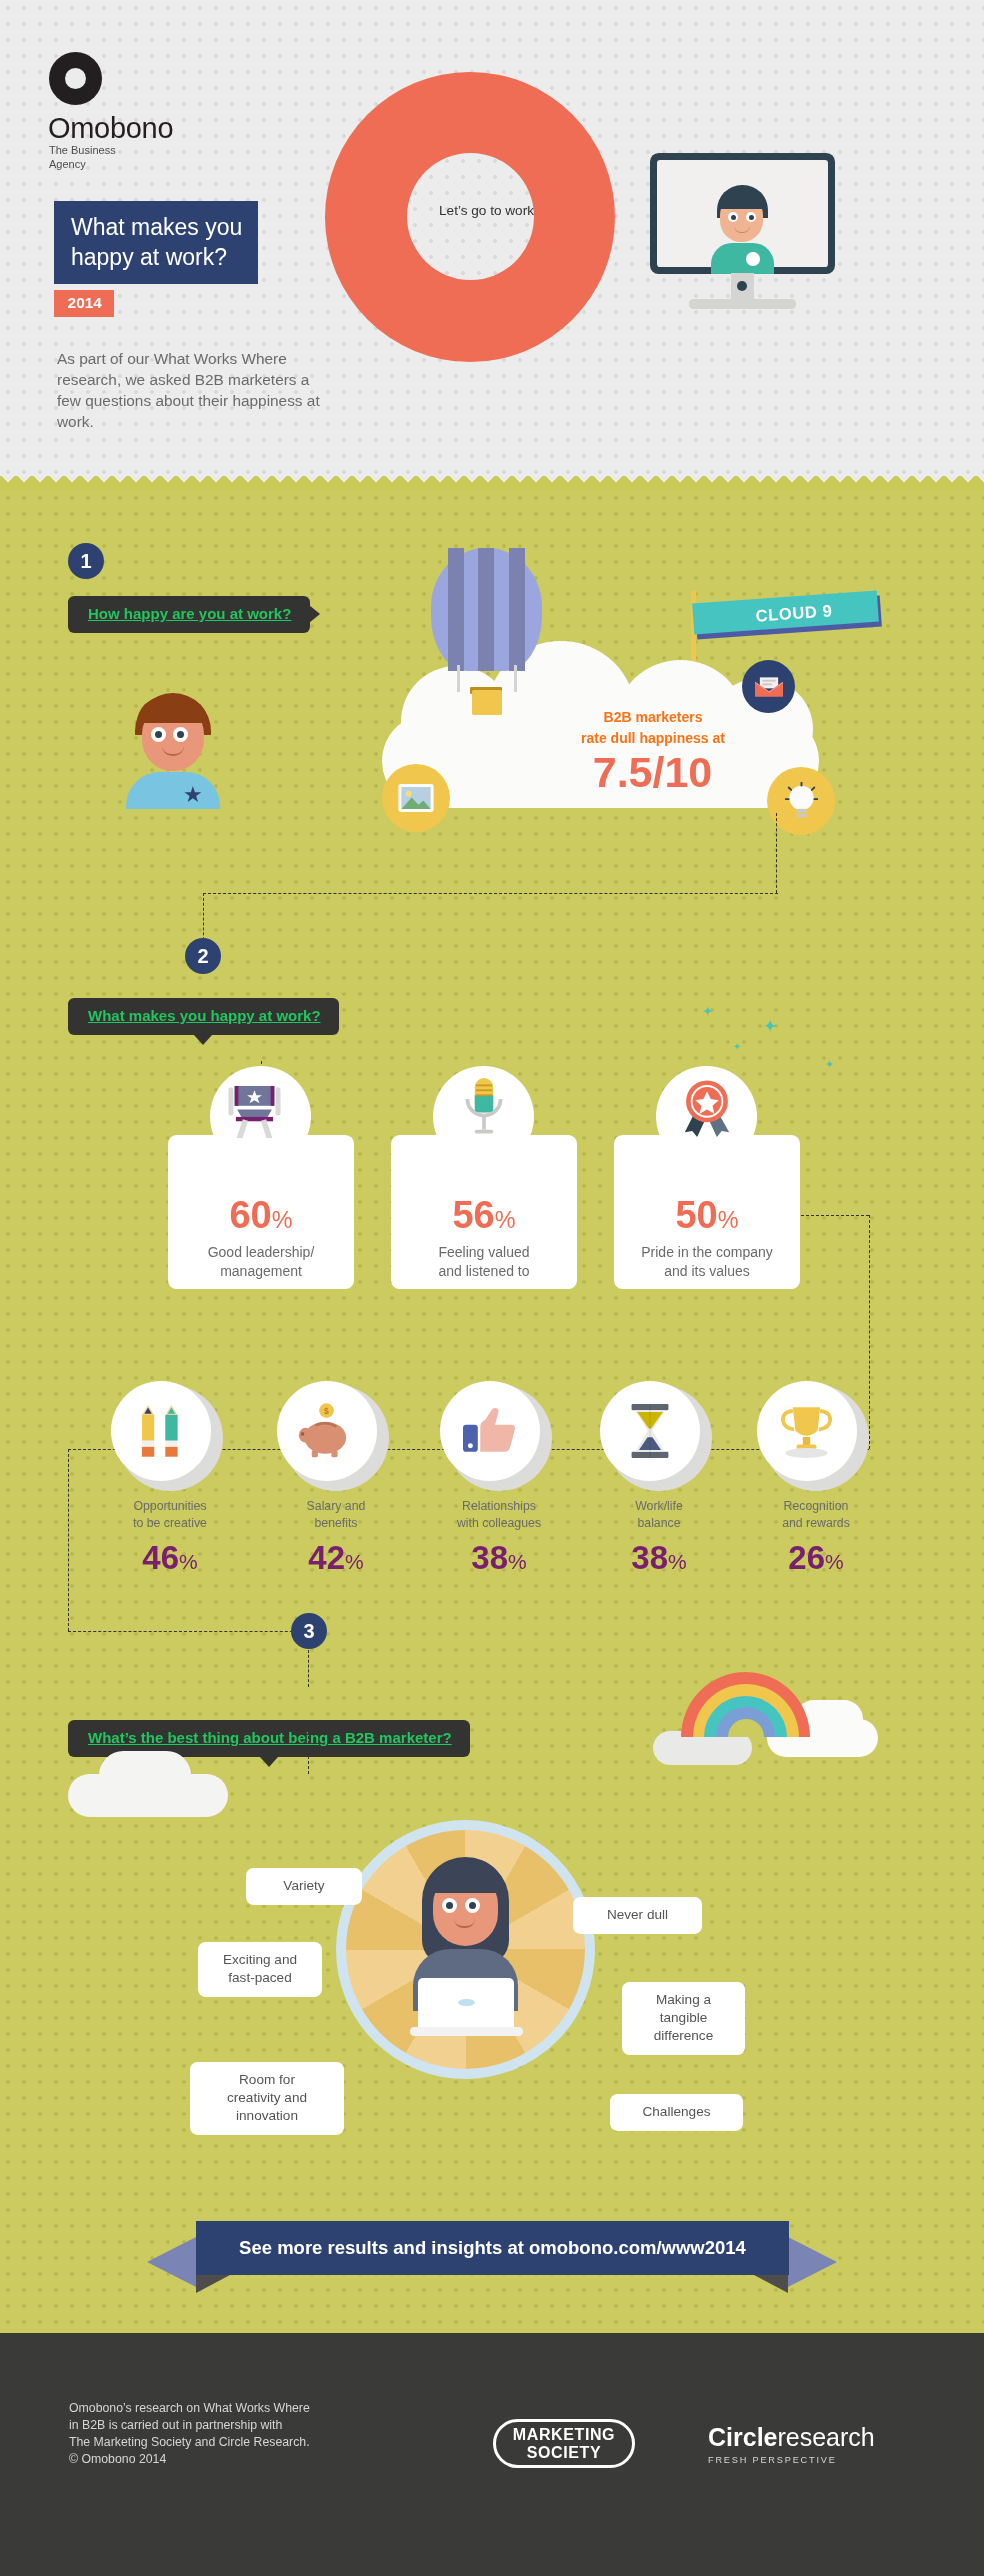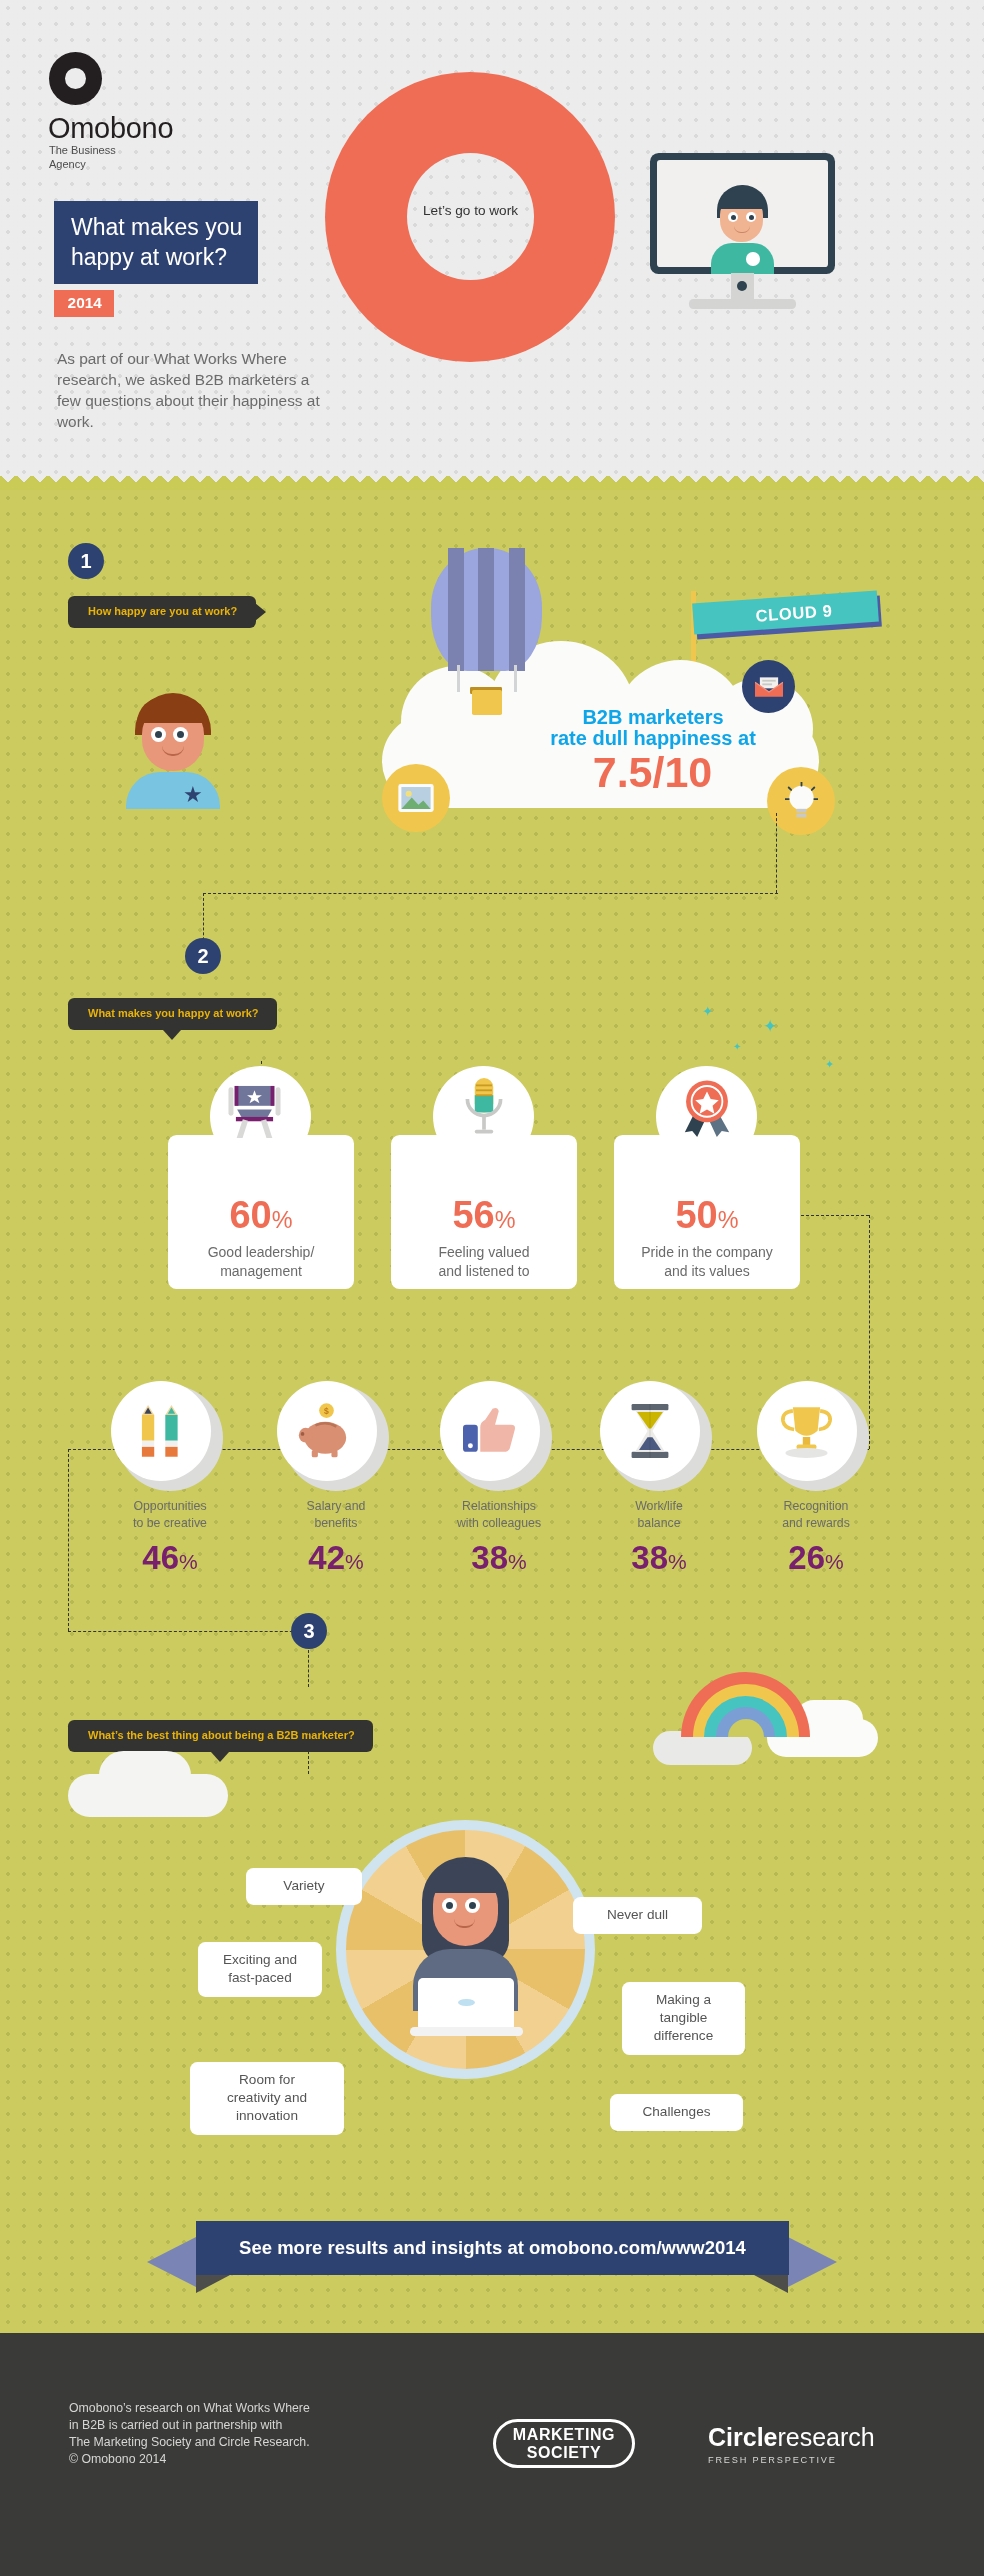--- a/index.html
+++ b/index.html
@@ -67,21 +67,21 @@
   }
   .ring-hole {
     position: absolute; left: 407px; top: 153px;
     width: 127px; height: 127px; border-radius: 50%;
     background-color: #ececed;
     background-image: radial-gradient(#d9d9da 1.6px, transparent 1.7px);
     background-size: 16px 16px;
   }
   .ring-label {
     position: absolute; left: 407px; top: 203px; width: 127px;
-    text-align: center; font-size: 13.6px; color: #333;
+    text-align: right; font-size: 13.6px; color: #333;
   }
   .monitor {
     position: absolute; left: 650px; top: 153px;
     width: 185px; height: 121px; border-radius: 8.6px;
     background: #2e4250;
   }
   .monitor-screen {
     position: absolute; left: 7.4px; top: 7.4px; right: 7.4px; bottom: 7.4px;
     border-radius: 3.1px; background: #f1f0ee;
   }
@@ -130,23 +130,23 @@
     background-image: radial-gradient(rgba(120,120,40,.22) 1.7px, transparent 1.8px);
     background-size: 16px 16px;
   }
 
   .num-badge {
     position: absolute; width: 36px; height: 36px; border-radius: 50%;
     background: #2e4272; color: #fff; font-size: 20px; font-weight: 700;
     display: flex; align-items: center; justify-content: center;
   }
   .qbubble {
-    position: absolute; background: #333331; color: #eab308;
-    font-size: 11px; font-weight: 700; padding: 9.2px 18.5px 10.5px 20px;
-    border-radius: 6.2px; white-space: nowrap;
+    position: absolute; background: #333331; color: #22c55e;
+    font-size: 15px; font-weight: 700; padding: 9.2px 18.5px 10.5px 20px;
+    border-radius: 6.2px; white-space: nowrap; text-decoration: underline;
   }
   .qbubble.tail-r::after {
     content:""; position:absolute; right:-10.5px; top:50%; margin-top:-9.2px;
     border-left:11px solid #333331; border-top:9.2px solid transparent; border-bottom:9.2px solid transparent;
   }
   .qbubble.tail-b::after {
     content:""; position:absolute; left:50%; bottom:-10px; margin-left:-9.2px;
     border-top:10.5px solid #333331; border-left:9.2px solid transparent; border-right:9.2px solid transparent;
   }
 
@@ -184,21 +184,21 @@
   .banner-cloud9 {
     position: absolute; left: 690px; top: 593px; width: 191px; height: 47px;
   }
   .b9-shadow { position:absolute; left:6.2px; top:8.6px; width:185px; height:31px; background:#4d5ba5; transform: rotate(-4deg); }
   .b9-ribbon { position:absolute; left:2.5px; top:3.7px; width:185px; height:31px; background:#45c4c0; transform: rotate(-4deg); }
   .b9-text { position:absolute; left:21px; top:11px; width:166px; text-align:center;
     font-size:16.6px; font-weight:700; color:#fff; transform: rotate(-4deg); letter-spacing:0.6px; }
   .b9-pole { position:absolute; left:691px; top:591px; width:5px; height:191px; background:#f0c74c; }
 
   .cloud-text { position:absolute; left:542px; top:707px; width:222px; text-align:center;
-    font-size:20px; line-height:21px; font-weight:700; color:#0ea5e9; }
+    font-size:14px; line-height:21px; font-weight:700; color:#f97316; }
   .cloud-score { position:absolute; left:511px; top:748px; width:283px; text-align:center;
     font-size:43px; font-weight:700; color:#ef6d54; }
 
   .ic-circle { position:absolute; border-radius:50%; display:flex; align-items:center; justify-content:center; }
   .ic-mail { left:742px; top:660px; width:53px; height:53px; background:#2e4272; }
   .ic-img { left:382px; top:764px; width:68px; height:68px; background:#f0c74c; }
   .ic-bulb { left:767px; top:767px; width:68px; height:68px; background:#f0c74c; }
 
   .stars-deco { position:absolute; color:#45c4c0; font-size:13.6px; }
 

